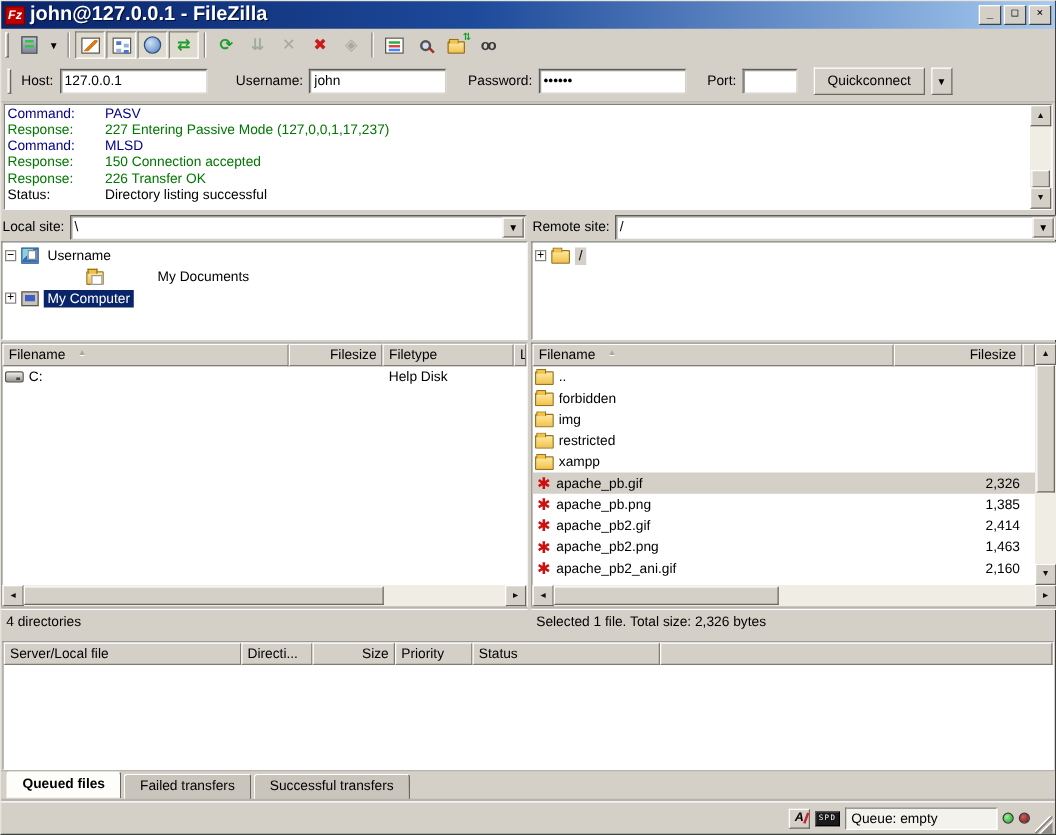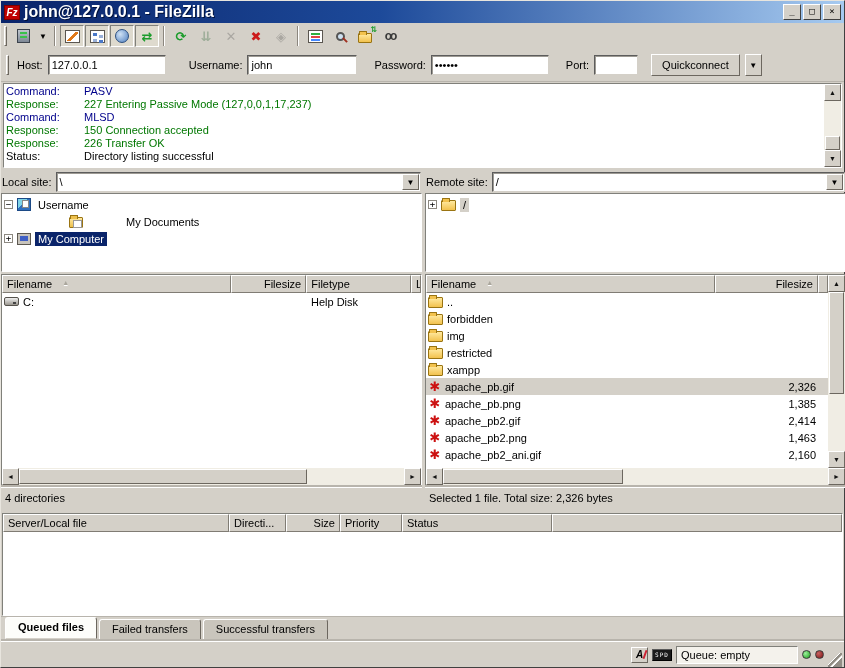--- a/index.html
+++ b/index.html
@@ -475,23 +475,23 @@
 
   <div class="statusrow">
     <span class="statuscell">4 directories</span>
     <span class="statuscell">Selected 1 file. Total size: 2,326 bytes</span>
   </div>
 
   <div class="qsplit"></div>
 
   <div class="queuewrap">
     <div class="lheadrow">
-      <span class="hcell" style="width:226px">Server/Local file</span>
+      <span class="hcell" style="width:190px">Server/Local file</span>
       <span class="hcell" style="width:57px">Directi...</span>
-      <span class="hcell num" style="width:54px">Size</span>
+      <span class="hcell num" style="width:66px">Size</span>
       <span class="hcell" style="width:62px">Priority</span>
       <span class="hcell" style="width:150px">Status</span>
       <span class="hcell" style="flex:1"></span>
     </div>
     <div class="qbody"></div>
   </div>
 
   <div class="tabbar">
     <span class="tab active">Queued files</span>
     <span class="tab">Failed transfers</span>

